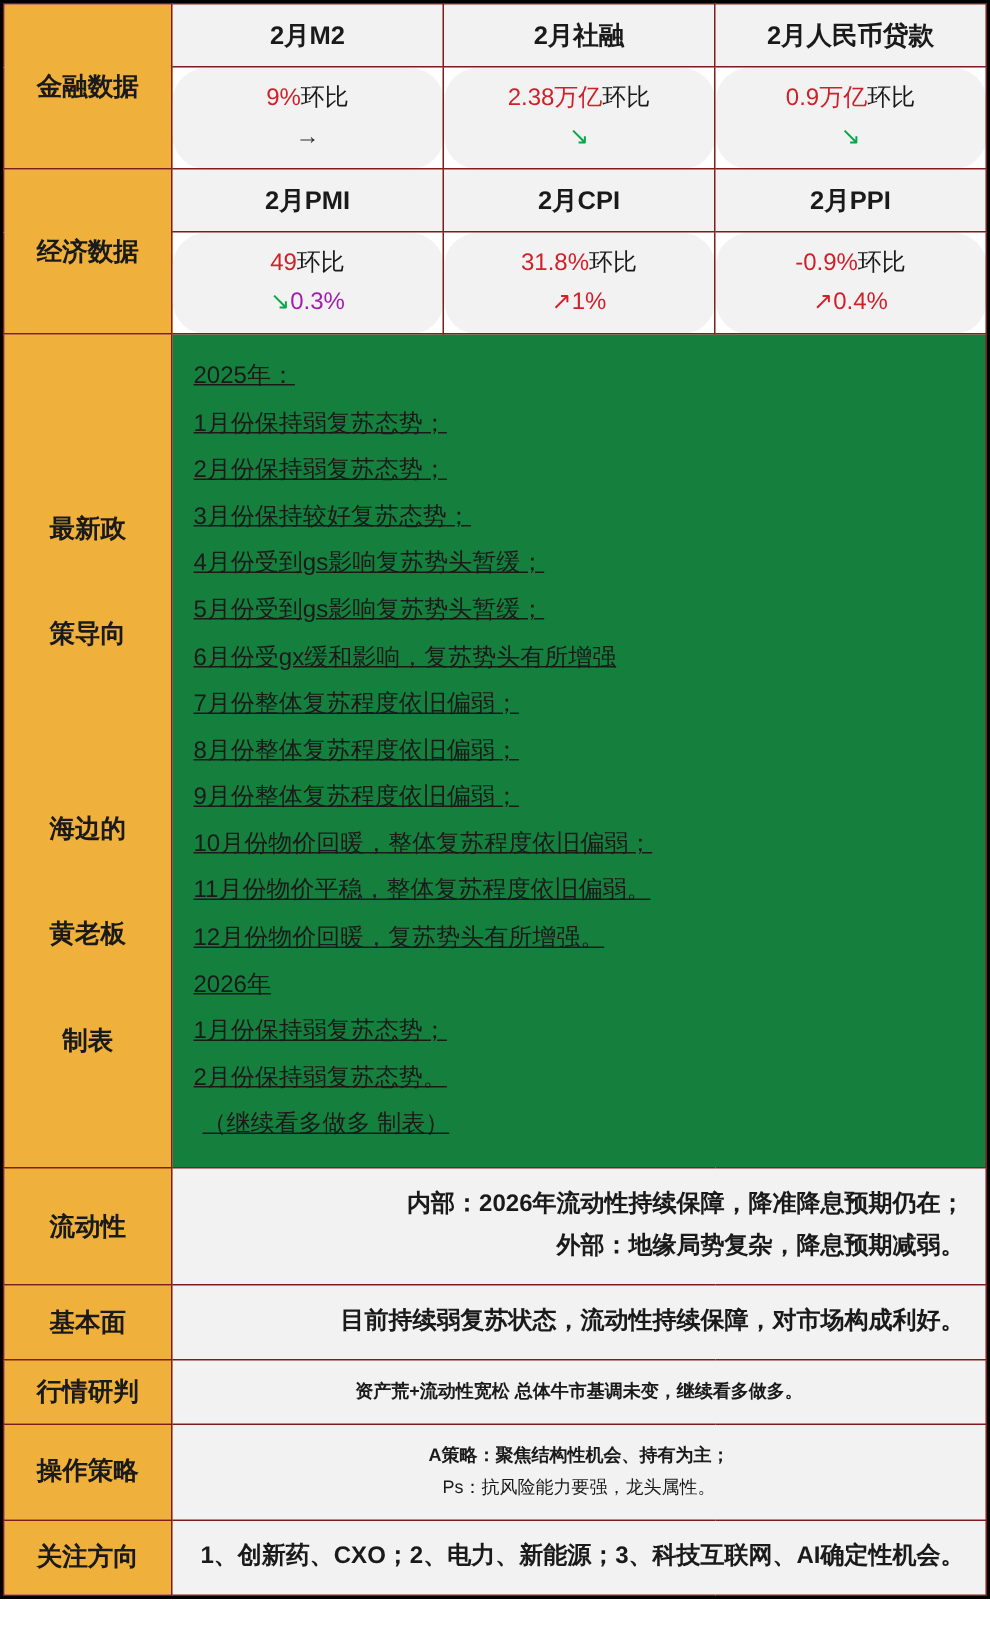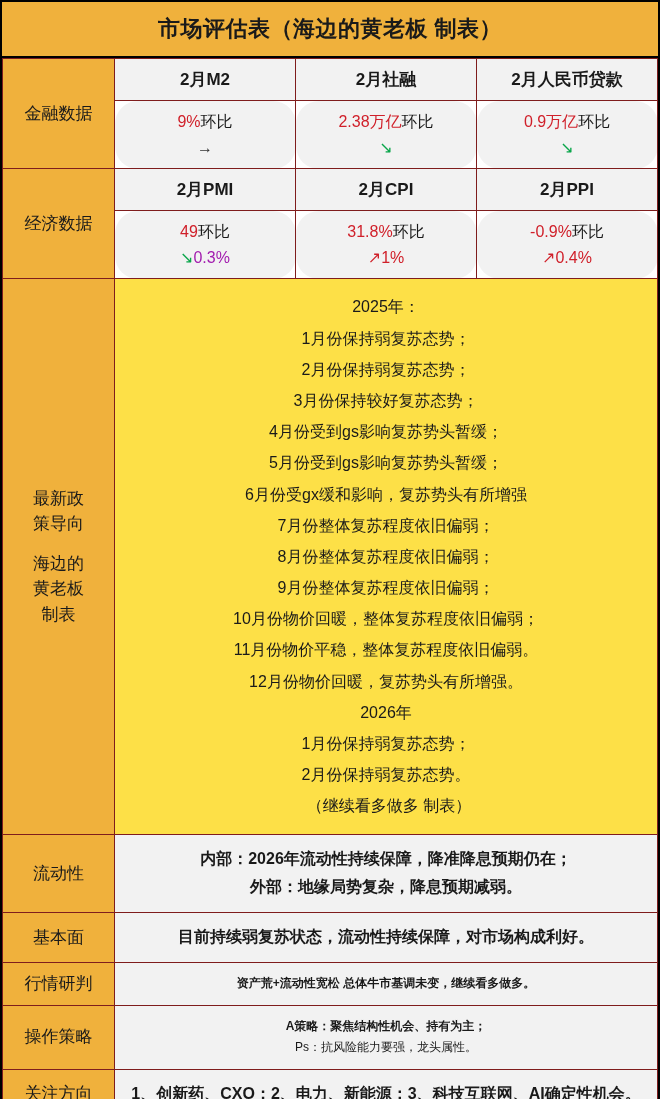--- a/index.html
+++ b/index.html
@@ -33,21 +33,21 @@
     table-layout: fixed;
   }
   td, th {
     border: 1px solid #7f1d1d;
     vertical-align: middle;
   }
   .lbl {
     background: #f0b13c;
     width: 112px;
     text-align: center;
-    font-weight: normal;
+    font-weight: bold;
     font-size: 17px;
     padding: 6px 4px;
     line-height: 1.5;
   }
   .hdr {
     background: #f2f2f2;
     text-align: center;
     font-weight: bold;
     font-size: 17px;
     padding: 9px 4px;
@@ -59,52 +59,52 @@
     padding: 8px 4px;
     line-height: 1.6;
     border-radius: 23px;
   }
   .red { color: #d0202a; }
   .green { color: #a21caf; }
   .arr-up { color: #d0202a; font-size: 16px; }
   .arr-dn { color: #0aa64b; font-size: 16px; }
   .arr-flat { color: #333; font-size: 16px; }
   .body-cell {
-    background: #fde047;
+    background: #15803d;
     font-size: 16px;
     padding: 12px 14px;
     line-height: 1.95;
-    text-align: center;
+    text-align: left;
+    text-decoration: underline;
   }
   .body-cell .ln { white-space: nowrap; }
   .body-cell .indent { padding-left: 6px; }
   .center-cell {
     background: #f2f2f2;
     font-size: 12px;
     padding: 10px 14px;
     line-height: 1.8;
     text-align: center;
   }
   .left-cell {
     background: #f2f2f2;
     font-size: 16px;
     padding: 10px 14px;
     line-height: 1.8;
-    text-align: center;
+    text-align: right;
   }
   .bold { font-weight: bold; }
-  .row2 { display: block; }
+  .row2 { display: block; margin-top: 45px; }
   .sub { display: block; }
 </style>
 </head>
 <body>
 
 <div class="sheet">
 
-  <div class="title-bar">市场评估表（海边的黄老板 制表）</div>
 
   <table>
 
     <tbody>
         <tr>
       <td class="lbl" rowspan="2">金融数据</td>
       <td class="hdr">2月M2</td>
       <td class="hdr">2月社融</td>
       <td class="hdr">2月人民币贷款</td>
     </tr>

